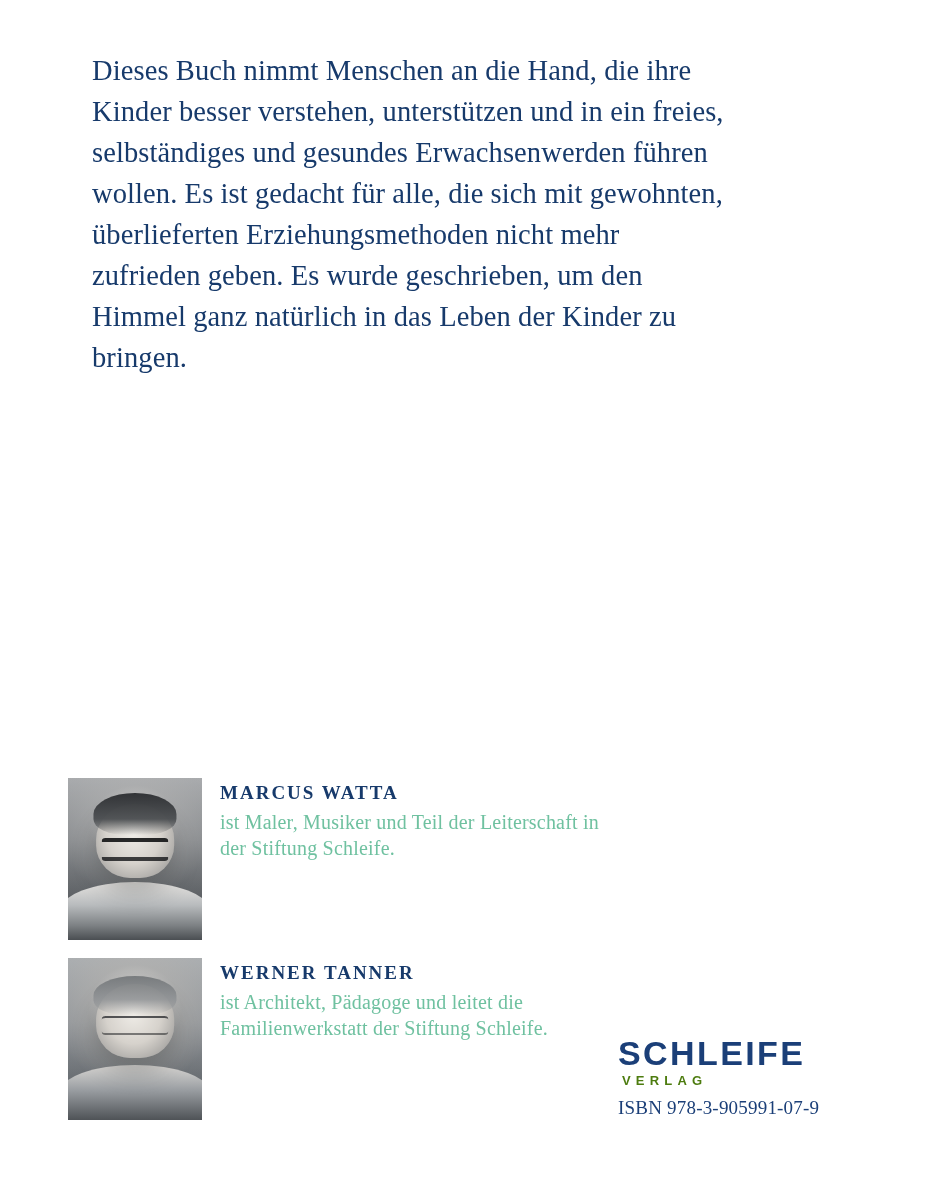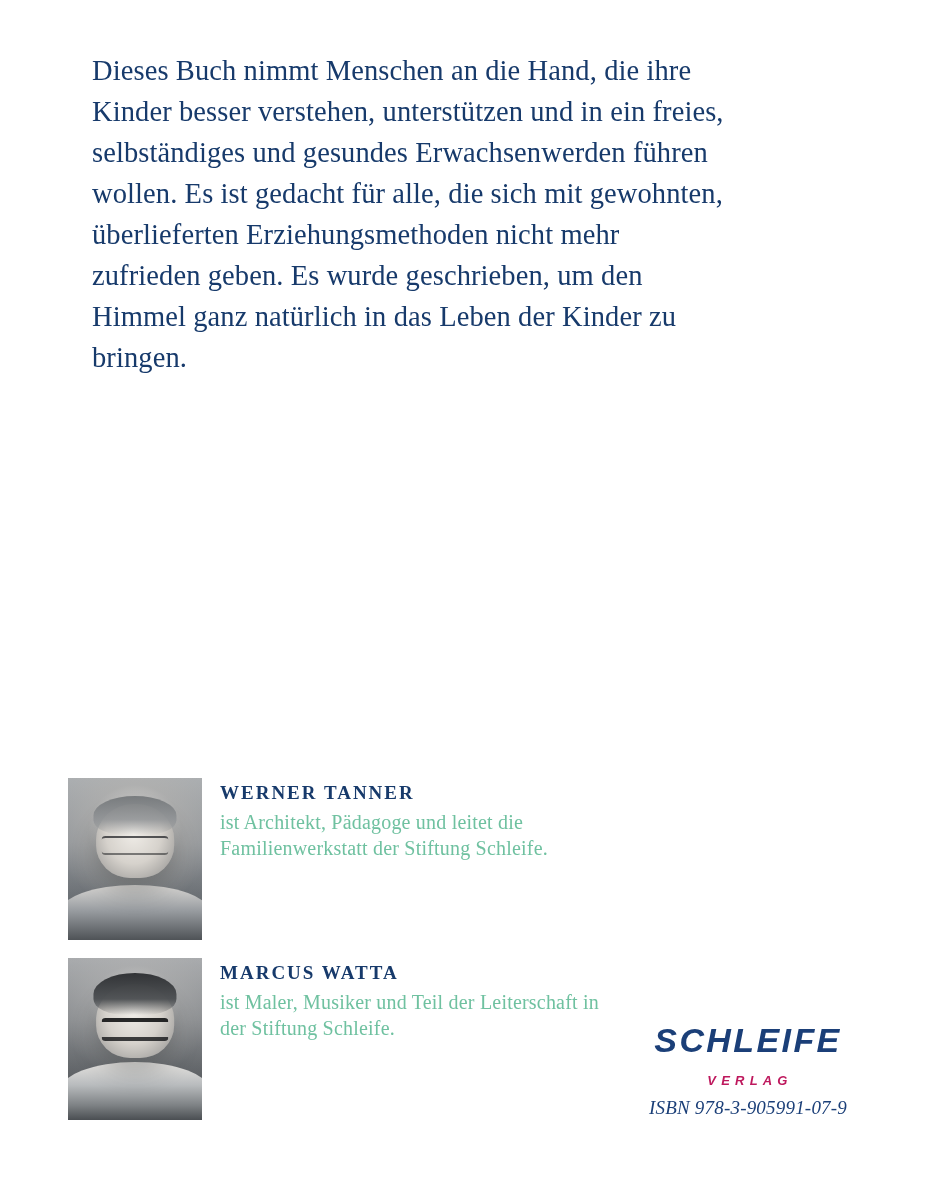--- a/index.html
+++ b/index.html
@@ -148,88 +148,86 @@
     font-size: 20px;
     line-height: 26px;
     letter-spacing: 0.2px;
   }
 
   
   .publisher {
     position: absolute;
     right: 56px;
     bottom: 62px;
-    text-align: center;
     width: 260px;
-    font-style: italic;
   }
   .pub-name {
     color: #1b3f78;
     font-family: "Liberation Sans", sans-serif;
     font-weight: 700;
     font-size: 34px;
     letter-spacing: 2.4px;
     line-height: 36px;
   }
   .pub-sub {
-    color: #be185d;
+    color: #4d7c0f;
     font-family: "Liberation Sans", sans-serif;
     font-weight: 700;
     font-size: 13px;
     letter-spacing: 5.2px;
-    margin-top: 15px;
+    margin-top: 2px;
     padding-left: 4px;
   }
   .pub-isbn {
     color: #1b3f78;
     font-family: "Liberation Serif", serif;
     font-size: 19px;
     letter-spacing: 0.2px;
     margin-top: 9px;
   }
 </style>
 </head>
 <body>
 
 <div class="page">
 
   <div class="blurb">
     <p>Dieses Buch nimmt Menschen an die Hand, die ihre Kinder besser verstehen, unterstützen und in ein freies, selbständiges und gesundes Erwachsenwerden führen wollen. Es ist gedacht für alle, die sich mit gewohnten, überlieferten Erziehungsmethoden nicht mehr zufrieden geben. Es wurde geschrieben, um den Himmel ganz natürlich in das Leben der Kinder zu bringen.</p>
   </div>
 
   <div class="authors">
+
+    <div class="author">
+      <div class="author-photo dark">
+        <div class="ph-bg"></div>
+        <div class="ph-body"></div>
+        <div class="ph-head"></div>
+        <div class="ph-hair"></div>
+        <div class="ph-glasses"></div>
+      </div>
+      <div class="author-text">
+        <div class="author-name">MARCUS WATTA</div>
+        <div class="author-desc">ist Maler, Musiker und Teil der Leiterschaft in der Stiftung Schleife.</div>
+      </div>
+    </div>
 
     <div class="author">
       <div class="author-photo">
         <div class="ph-bg"></div>
         <div class="ph-body"></div>
         <div class="ph-head"></div>
         <div class="ph-hair"></div>
         <div class="ph-glasses"></div>
       </div>
       <div class="author-text">
         <div class="author-name">WERNER TANNER</div>
         <div class="author-desc">ist Architekt, Pädagoge und leitet die Familienwerkstatt der Stiftung Schleife.</div>
       </div>
     </div>
 
-    <div class="author">
-      <div class="author-photo dark">
-        <div class="ph-bg"></div>
-        <div class="ph-body"></div>
-        <div class="ph-head"></div>
-        <div class="ph-hair"></div>
-        <div class="ph-glasses"></div>
-      </div>
-      <div class="author-text">
-        <div class="author-name">MARCUS WATTA</div>
-        <div class="author-desc">ist Maler, Musiker und Teil der Leiterschaft in der Stiftung Schleife.</div>
-      </div>
-    </div>
-
   </div>
 
   <div class="publisher">
     <div class="pub-name">SCHLEIFE</div>
     <div class="pub-sub">VERLAG</div>
     <div class="pub-isbn">ISBN 978-3-905991-07-9</div>
   </div>
 
 </div>
 

